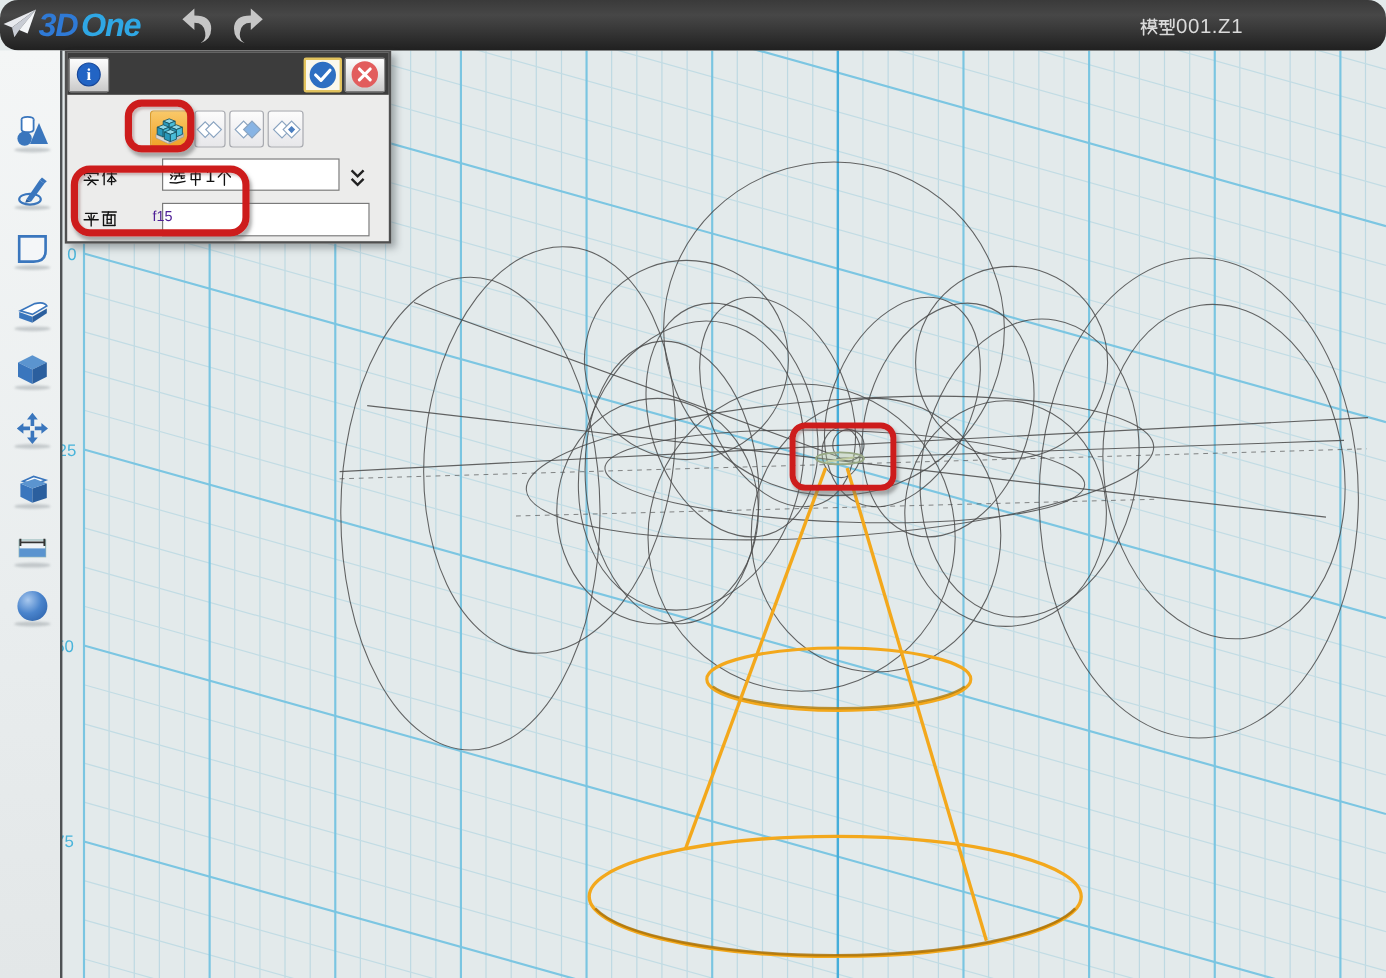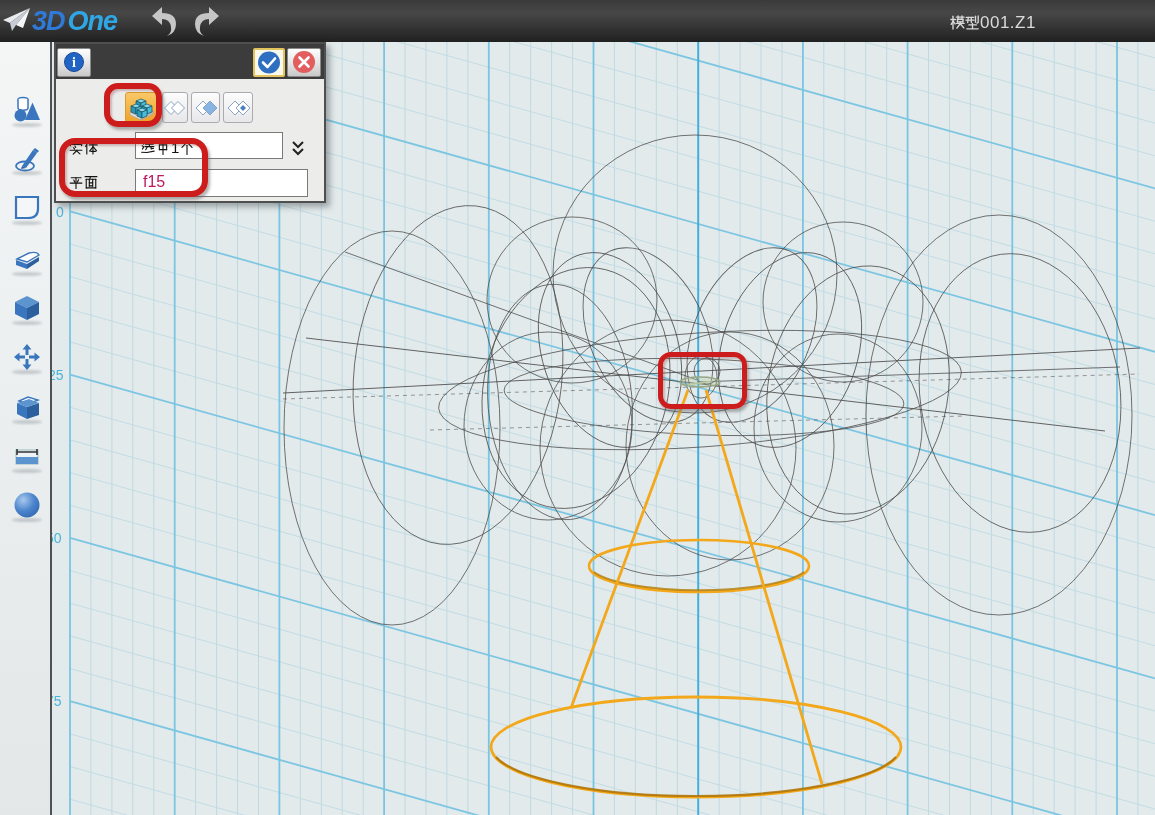--- a/index.html
+++ b/index.html
@@ -1,18 +1,18 @@
 <!DOCTYPE html>
 <html><head><meta charset="utf-8">
 <style>
 * { margin:0; padding:0; box-sizing:border-box; }
 body { width:1155px; height:815px; overflow:hidden; position:relative;
        font-family:"Liberation Sans", sans-serif; background:#e3eaeb; }
 #topbar { position:absolute; left:0; top:0; width:1155px; height:42px;
-  background:linear-gradient(180deg,#3a3a3a 0%,#474747 30%,#3a3a3a 55%,#202020 100%); }
+  background:linear-gradient(180deg,#3a3a3a 0%,#474747 30%,#3a3a3a 55%,#202020 100%);border-radius:15px; }
 #sidebar { position:absolute; left:0; top:42px; width:52px; height:773px;
   background:linear-gradient(180deg,#f4f6f6,#e9edee 60%,#e3e7e8);
   border-right:2px solid #4e5254; }
 #canvas { position:absolute; left:54px; top:42px; width:1101px; height:773px;
   background:#e3eaeb; }
 #dialog { position:absolute; left:54px; top:42px; width:272px; height:161px;
   background:#ececeb; border:2px solid #4f4f4f;
   box-shadow:4px 4px 6px rgba(70,80,85,0.45); }
 #dtitle { position:absolute; left:0; top:0; width:100%; height:35px; background:#3c3c3c; }
 .tbtn { position:absolute; top:4px; height:29px; border:1px solid #8a8a8a; border-radius:2px;
@@ -350,18 +350,18 @@
         <path d="M16 30 L16 92"></path>
         <path d="M84 30 L84 92"></path>
         <path d="M16 92 L84 92"></path>
         <path d="M38 30 L38 80"></path>
         <path d="M62 30 L62 80"></path>
         <path d="M38 56 L62 56"></path>
         <path d="M38 78 L62 78"></path>
       </g>
     </svg>
   <div class="inp" style="left:79px;top:125px;width:173px;height:28px;"></div>
-  <div style="position:absolute;left:87px;top:129px;font-size:16px;color:#be185d">f15</div>
+  <div style="position:absolute;left:71px;top:129px;font-size:12px;color:#4c1d95">f15</div>
 </div>
 
 <div class="redbox" style="left:104px;top:83px;width:58px;height:44px;border-width:6px;border-radius:14px;"></div>
 <div class="redbox" style="left:59px;top:138px;width:149px;height:59px;border-width:6px;border-radius:16px;"></div>
 <div class="redbox" style="left:658px;top:352px;width:89px;height:57px;border-width:5px;border-radius:13px;"></div>
 
 </body></html>

